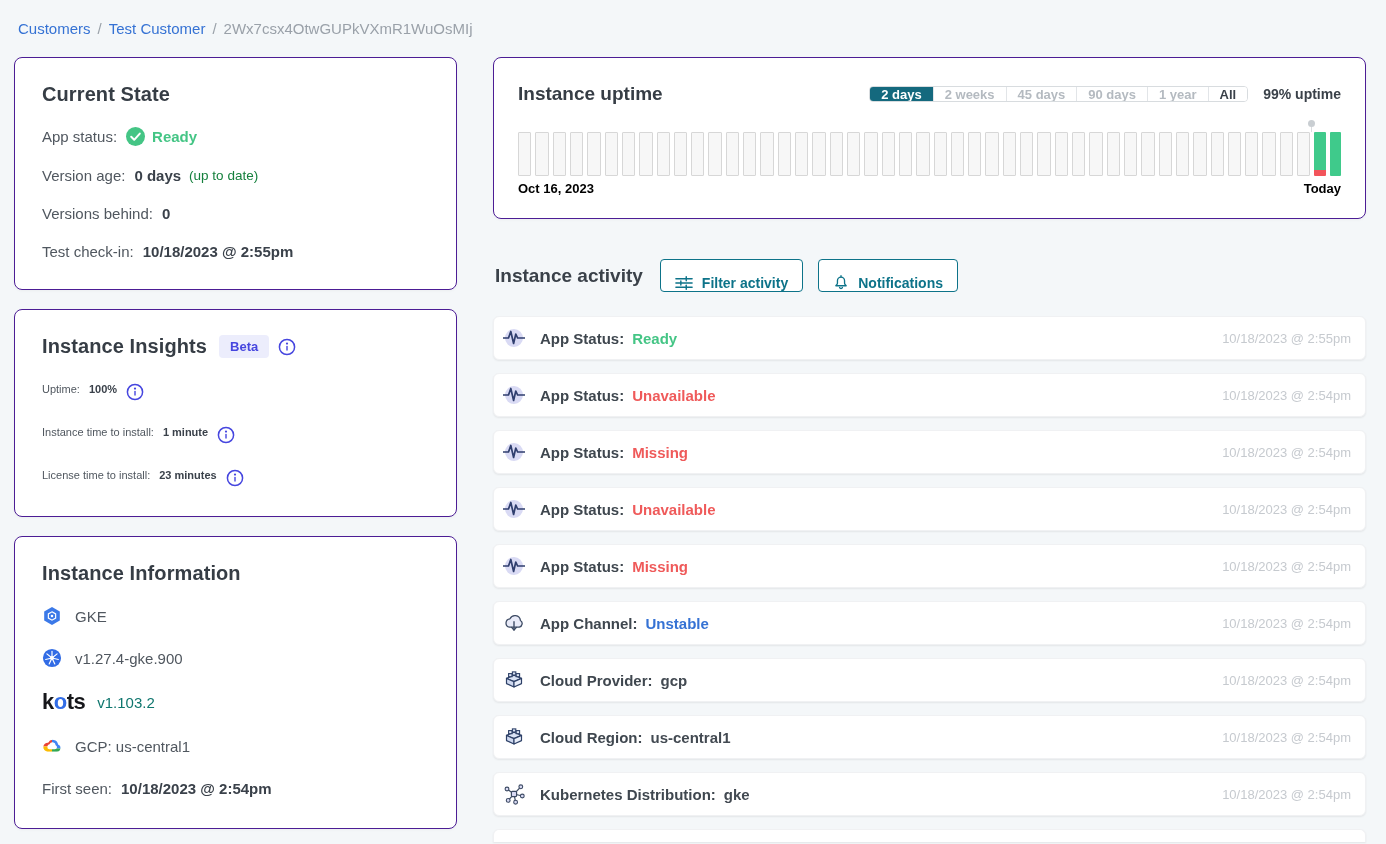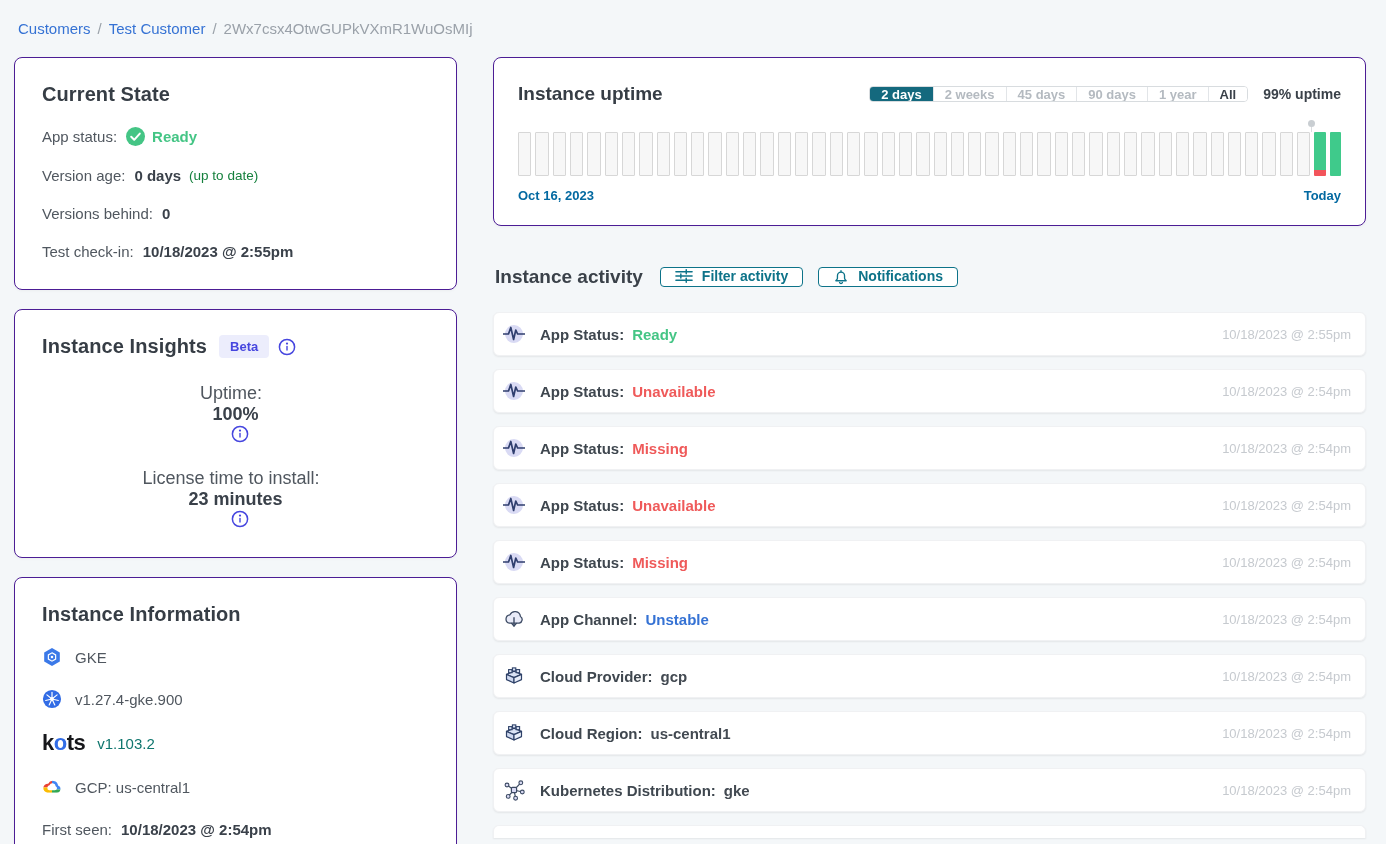--- a/index.html
+++ b/index.html
@@ -38,21 +38,21 @@
   .green-text { color:#44c585; font-weight:600; }
   .check-icon { width:19px; height:19px; margin-right:7px; flex:none; }
   .info-icon { width:18px; height:18px; margin-left:9px; flex:none; cursor:pointer; }
 
   
   .title-row { display:flex; align-items:center; }
   .beta-badge {
     margin-left:12px; background:#ecedfc; color:#4646df;
     font-size:13px; font-weight:600; padding:4px 11px; border-radius:4px;
   }
-  .ins-row { margin-top:25px; font-size:18px; color:#50575f; display:flex; align-items:center;flex-direction:column; }
+  .ins-row { margin-top:25px; font-size:11px; color:#50575f; display:flex; align-items:flex-start; }
 
   
   .ii-row { margin-top:20px; display:flex; align-items:center; font-size:15px; color:#50575f; min-height:22px; }
   .ii-icon { width:20px; height:20px; margin-right:13px; flex:none; }
   .kots-logo { font-size:22px; font-weight:800; color:#16171b; letter-spacing:-.5px; margin-right:12px; }
   .kots-o { color:#326de6; }
   .kots-version { color:#0f766e; font-size:15px; }
 
   
   .uptime-card { padding:25px 24px 22px 24px; }
@@ -67,29 +67,29 @@
   .seg button.active { background:#14697e; color:#fff; }
   .seg button.default { color:#3a4149; }
   .uptime-pct { font-size:14px; font-weight:600; color:#3a4149; margin-left:15px; }
 
   .bars { display:flex; gap:4px; height:44px; margin-top:27px; align-items:stretch; }
   .bar { flex:1; background:#f7f7f7; border:1px solid #d7d7d7; border-radius:1px; position:relative; }
   .bar.partial { border:none; background:linear-gradient(to bottom,#3fca8b 0 86%,#f2545b 86% 100%); }
   .bar.up { border:none; background:#3fca8b; }
   .bar-dot { position:absolute; top:-12px; left:-6px; width:7px; height:7px; background:#c9ced2; border-radius:50%; }
   .bar-stem { position:absolute; top:-5px; left:-3px; width:1px; height:5px; background:#dadde0; }
-  .chart-labels { display:flex; justify-content:space-between; margin-top:12px; font-size:13px; font-weight:700; color:#0369a1; }
+  .chart-labels { display:flex; justify-content:space-between; margin-top:5px; font-size:13px; font-weight:700; color:#000000; }
 
   
   .activity-head { display:flex; align-items:center; gap:15px; margin:40px 0 0 2px; }
   .activity-title { font-size:19px; font-weight:700; color:#3a4149; margin-right:2px; }
   .btn-outline {
-    display:flex; align-items:flex-start; gap:9px;
+    display:flex; align-items:flex-end; gap:9px;
     border:1px solid #0d7389; color:#0d7389; background:#fff;
-    border-radius:4px; height:20px; padding:0 14px;
+    border-radius:4px; height:33px; padding:0 14px;
     font-family:inherit; font-size:14px; font-weight:700; cursor:pointer;
   }
   .btn-ico { width:18px; height:16px; }
 
   .rows { margin-top:24px; display:flex; flex-direction:column; gap:13px; }
   .row-card {
     background:#fff; border:1px solid #f0f1f3; border-radius:6px;
     box-shadow:0 1px 2px rgba(0,0,0,.07);
     height:44px; display:flex; align-items:center; padding:0 14px 0 9px;
   }
@@ -239,20 +239,27 @@
             </svg>
         </div>
         <div class="ins-row">
           <span class="kv-label">Uptime:</span>
           <span class="kv-value">100%</span>
           <svg class="info-icon">
               <use href="#sym-info"></use>
             </svg>
         </div>
         <div class="ins-row">
+          <span class="kv-label">Instance time to install:</span>
+          <span class="kv-value">1 minute</span>
+          <svg class="info-icon">
+              <use href="#sym-info"></use>
+            </svg>
+        </div>
+        <div class="ins-row">
           <span class="kv-label">License time to install:</span>
           <span class="kv-value">23 minutes</span>
           <svg class="info-icon">
               <use href="#sym-info"></use>
             </svg>
         </div>
       </div>
 
       <div class="card pad-card">
         <div class="card-title">Instance Information</div>

